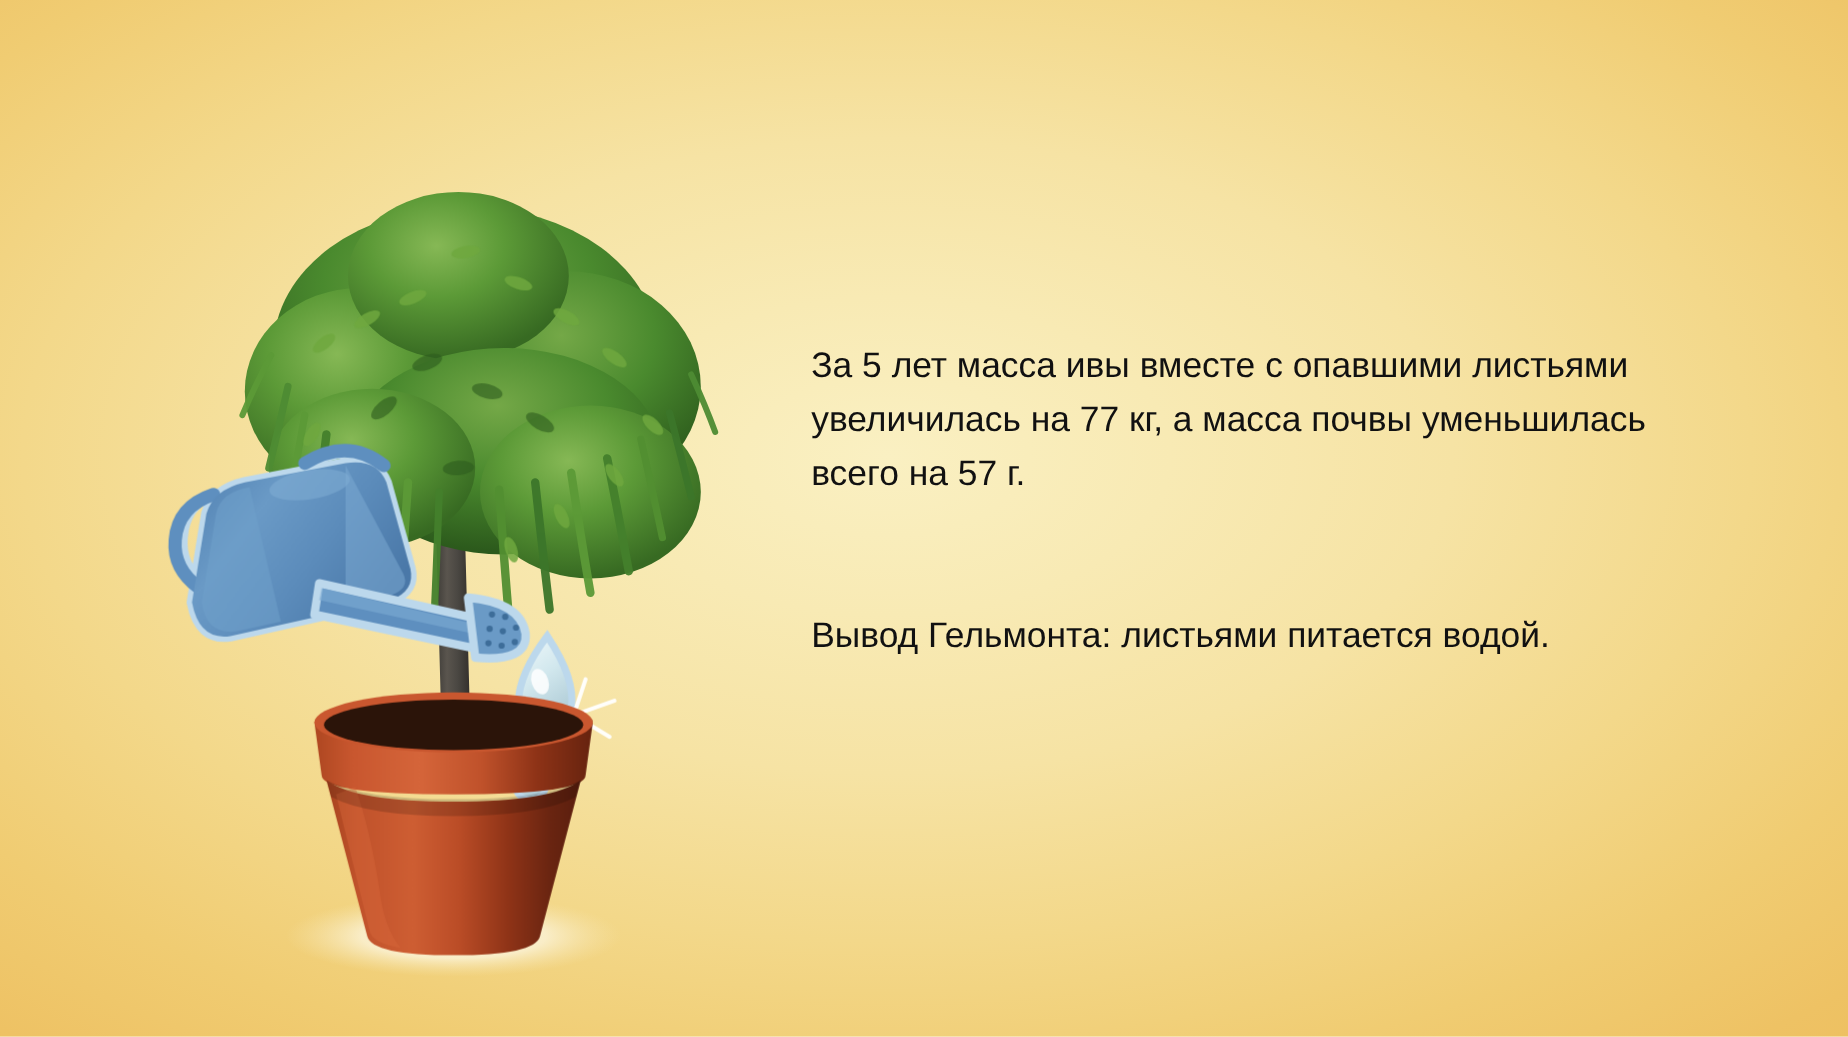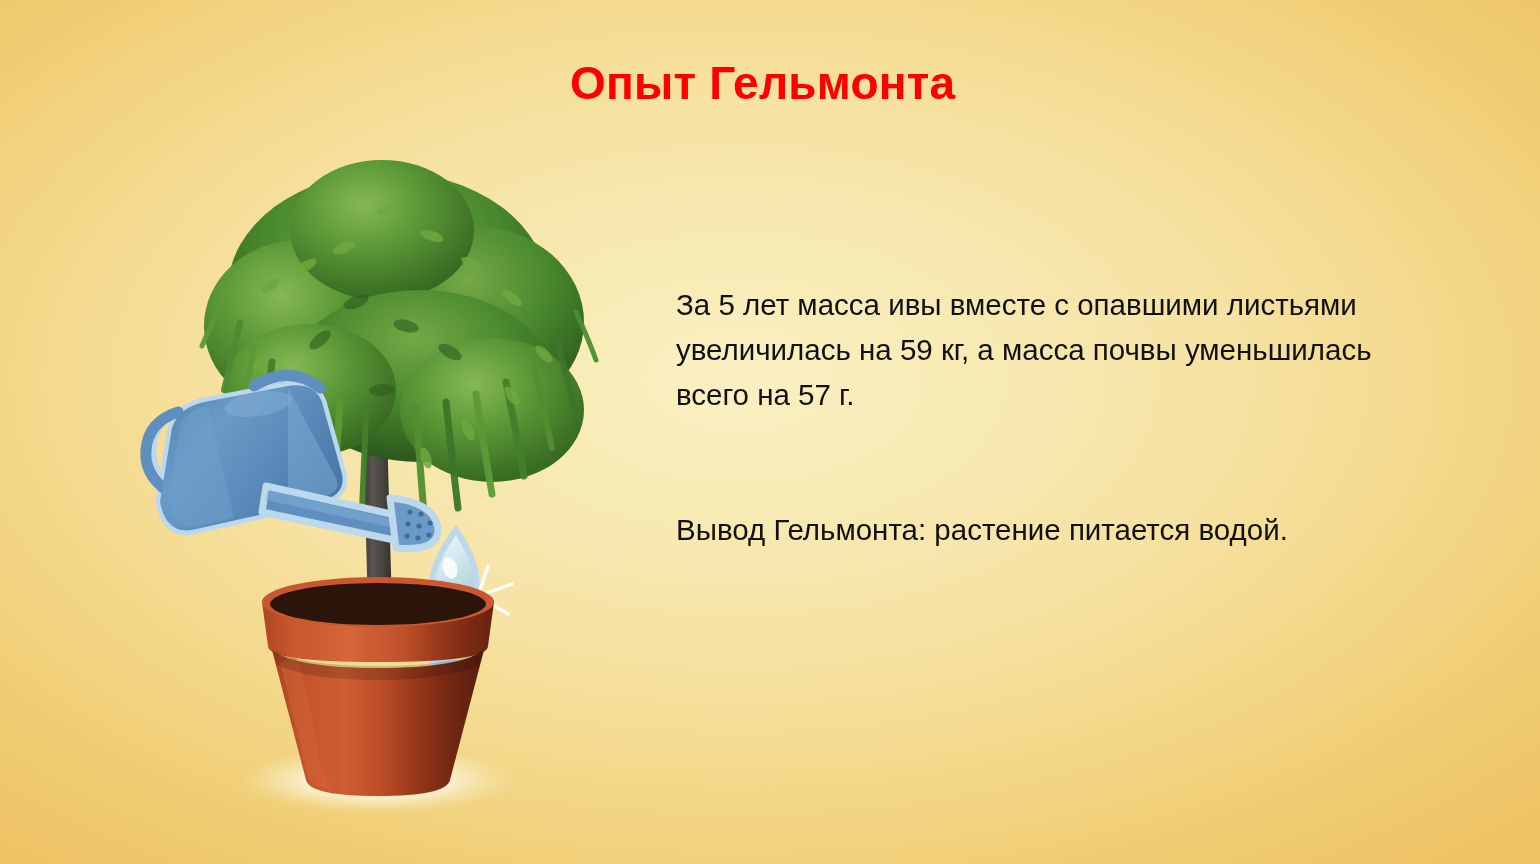--- a/index.html
+++ b/index.html
@@ -65,21 +65,20 @@
     width: 520px;
     height: 730px;
   }
   .plant svg { display: block; width: 100%; height: 100%; }
 </style>
 </head>
 <body>
 
 <div class="slide">
 
-  <div class="title">Опыт Гельмонта</div>
 
   <div class="plant">
     <svg viewBox="0 0 520 730" xmlns="http://www.w3.org/2000/svg">
       <defs>
 
         <linearGradient id="potBody" x1="0" y1="0" x2="1" y2="0">
           <stop offset="0%" stop-color="#A8431F"></stop>
           <stop offset="12%" stop-color="#C0522B"></stop>
           <stop offset="34%" stop-color="#CE5E33"></stop>
           <stop offset="52%" stop-color="#BB4D27"></stop>
@@ -264,17 +263,17 @@
         <path d="M152 560 L186 690 Q190 706 258 706 Q326 706 330 690 L364 560 Q340 578 258 578 Q176 578 152 560 Z" fill="url(#potBody)"></path>
 
         <path d="M176 566 Q188 600 196 650 Q200 684 214 700 Q190 696 188 686 L160 572 Z" fill="#D9693C" opacity="0.4"></path>
 
         <path d="M152 560 Q182 576 258 576 Q334 576 364 560 L360 574 Q330 590 258 590 Q186 590 156 574 Z" fill="#000000" opacity="0.16"></path>
       </g>
     </svg>
   </div>
 
   <div class="body-block">
-    <p class="para para-1">За 5 лет масса ивы вместе с опавшими листьями увеличилась  на 59 кг, а масса почвы уменьшилась  всего на 57 г.</p>
-    <p class="para"><span class="underlined">Вывод Гельмонта:</span><span> растение питается водой.</span></p>
+    <p class="para para-1">За 5 лет масса ивы вместе с опавшими листьями увеличилась  на 77 кг, а масса почвы уменьшилась  всего на 57 г.</p>
+    <p class="para"><span class="underlined">Вывод Гельмонта:</span><span> листьями питается водой.</span></p>
   </div>
 
 </div>
 
 </body></html>

